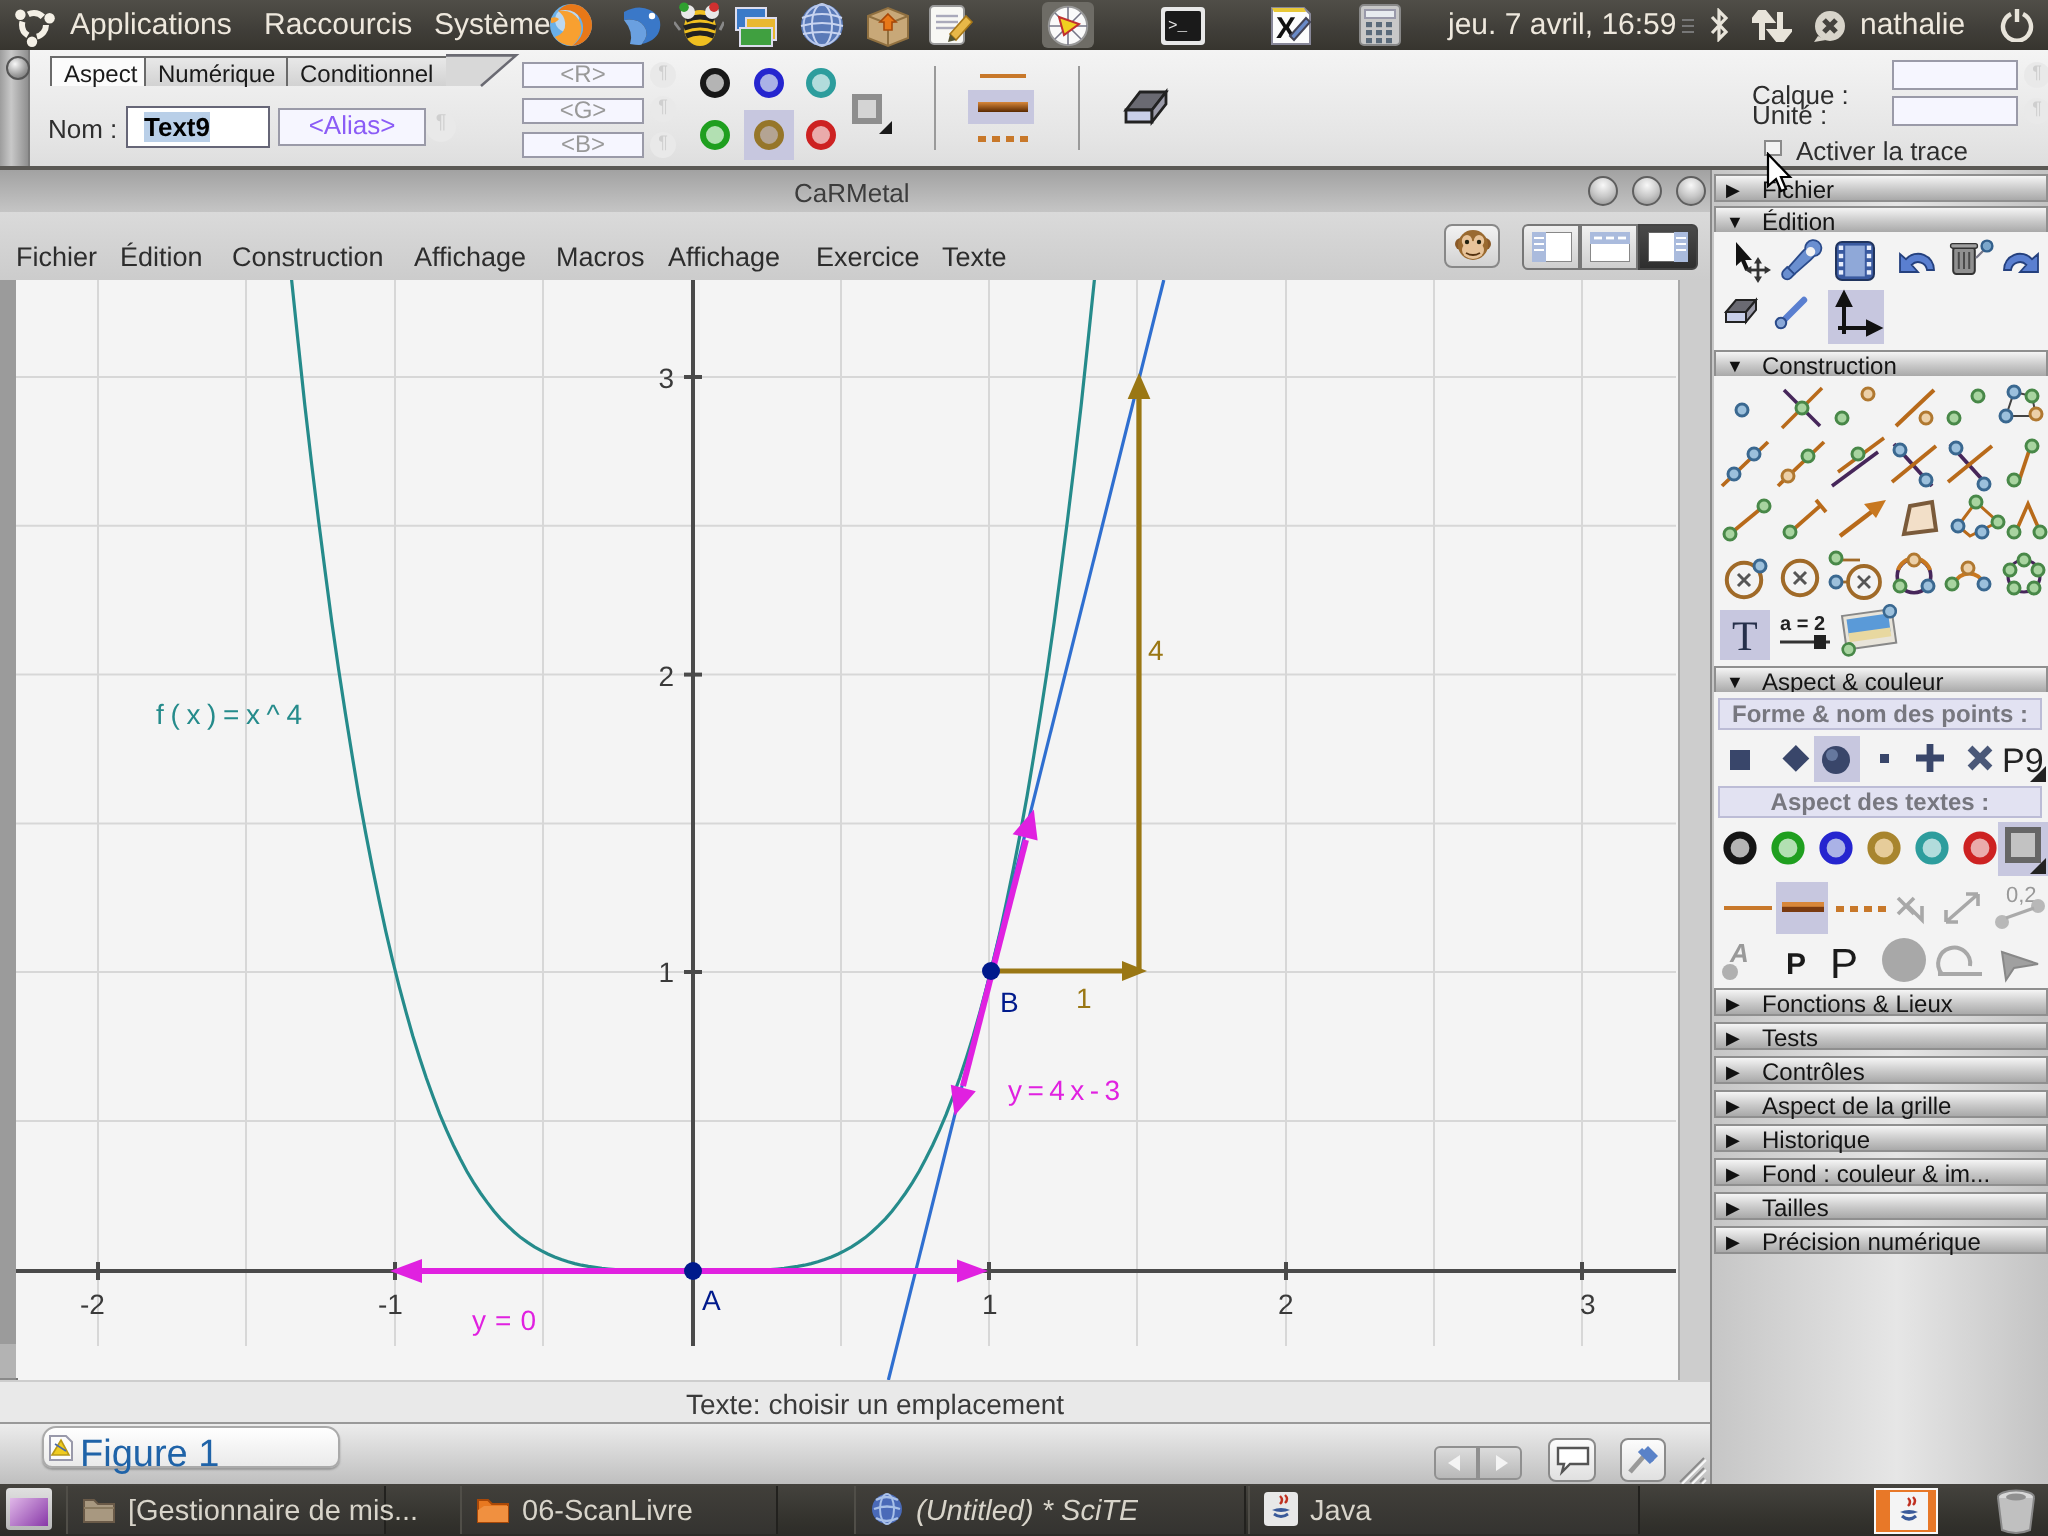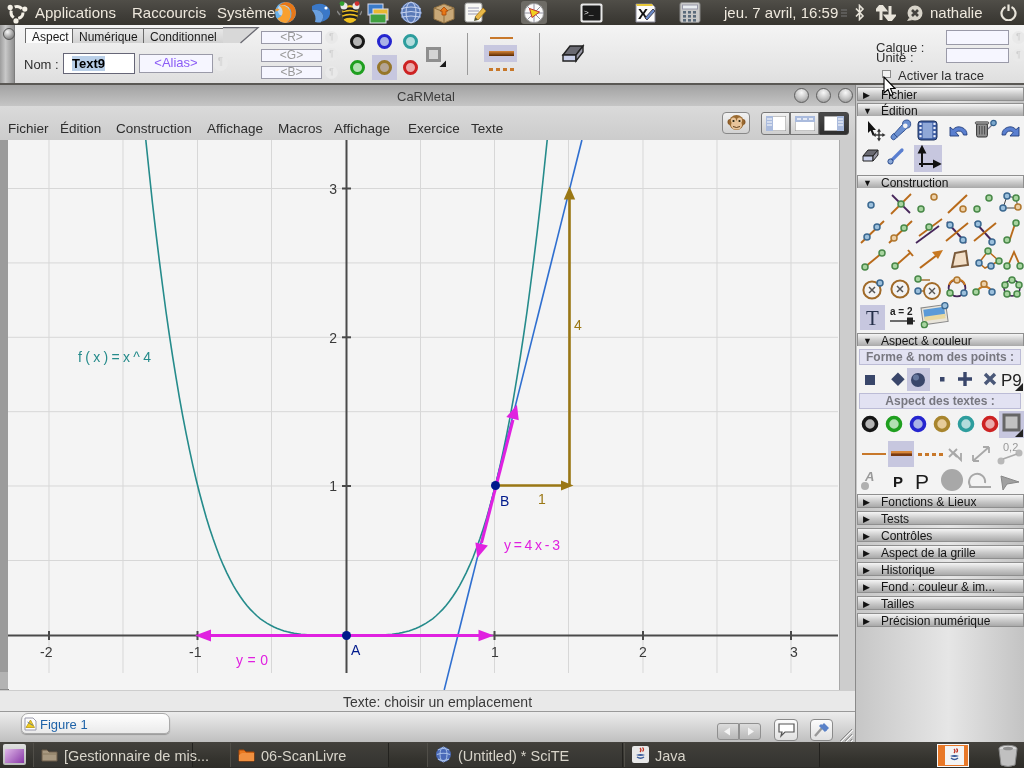--- a/index.html
+++ b/index.html
@@ -401,21 +401,21 @@
     </svg>
 
   <div id="statusbar" class="abs"><span style="position:relative;top:3px;margin-left:20px;">Texte: choisir un emplacement</span></div>
   <div id="tabbar" class="abs">
     <div style="position:absolute;left:21px;top:1px;width:149px;height:21px;background:linear-gradient(#ffffff,#eaeaea);border:1px solid #aaa;border-radius:7px 7px 5px 5px;box-shadow:0 1px 1px #999;"></div>
     <svg style="position:absolute;left:24px;top:5px" width="13" height="14">
       <path d="M1,1 L9,1 L12,4 L12,13 L1,13 Z" fill="#fcfcfc" stroke="#99a"></path>
       <path d="M2,10.5 L6.5,3 L10.5,10.5 Z" fill="#f0cc20" stroke="#b89818" stroke-width="0.8"></path>
       <path d="M3.5,5 L9,8.5" stroke="#4a6aa8" stroke-width="0.8"></path>
     </svg>
-    <div style="position:absolute;left:40px;top:5px;font-size:13px;color:#1f63a8;">Figure 1</div>
+    <div style="position:absolute;left:40px;top:5px;font-size:19px;color:#1f63a8;">Figure 1</div>
     <div style="position:absolute;left:717px;top:11px;width:22px;height:17px;background:linear-gradient(#dcdcdc,#b8b8b8);border:1px solid #909090;border-radius:3px 0 0 3px;"></div>
     <div style="position:absolute;left:739px;top:11px;width:22px;height:17px;background:linear-gradient(#dcdcdc,#b8b8b8);border:1px solid #909090;border-radius:0 3px 3px 0;"></div>
     <svg style="position:absolute;left:717px;top:11px" width="45" height="17">
       <path d="M13,4.5 L7,8.5 L13,12.5 Z" fill="#f4f4f4"></path>
       <path d="M31,4.5 L37,8.5 L31,12.5 Z" fill="#f4f4f4"></path>
     </svg>
     <div style="position:absolute;left:774px;top:7px;width:24px;height:22px;background:linear-gradient(#fcfcfc,#e0e0e0);border:1px solid #8a8a8a;border-radius:4px;"></div>
     <svg style="position:absolute;left:778px;top:11px" width="18" height="15">
       <path d="M1,1 L16,1 L16,9 L7,9 L3,13 L4,9 L1,9 Z" fill="#fff" stroke="#555" stroke-width="1.2"></path>
     </svg>
@@ -782,21 +782,21 @@
 
   <div id="taskbar" class="abs">
     <div class="abs" style="left:3px;top:2px;width:23px;height:21px;background:linear-gradient(#e0e0e0,#b8b8b8);border-radius:2px;"></div>
     <div class="abs" style="left:5px;top:7px;width:19px;height:14px;background:linear-gradient(135deg,#e0b8e8,#8838a8);"></div>
     <div class="tbtn" style="left:33px;width:160px;">
         <span>[Gestionnaire de mis...</span>
       </div>
     <div class="tbtn" style="left:230px;width:159px;">
         <span>06-ScanLivre</span>
       </div>
-    <div class="tbtn" style="left:427px;width:196px;">
+    <div class="tbtn" style="left:427px;width:196px;font-style:italic;">
         <span>(Untitled) * SciTE</span>
       </div>
     <div class="tbtn" style="left:624px;width:196px;">
         <span>Java</span>
       </div>
     <svg class="abs" style="left:41px;top:5px" width="17" height="15">
       <path d="M1,3 L6,3 L8,5 L16,5 L16,14 L1,14 Z" fill="#a89880" stroke="#6a5a48"></path>
       <path d="M1,7 L16,7" stroke="#8a7a60"></path>
     </svg>
     <svg class="abs" style="left:238px;top:5px" width="17" height="15">

